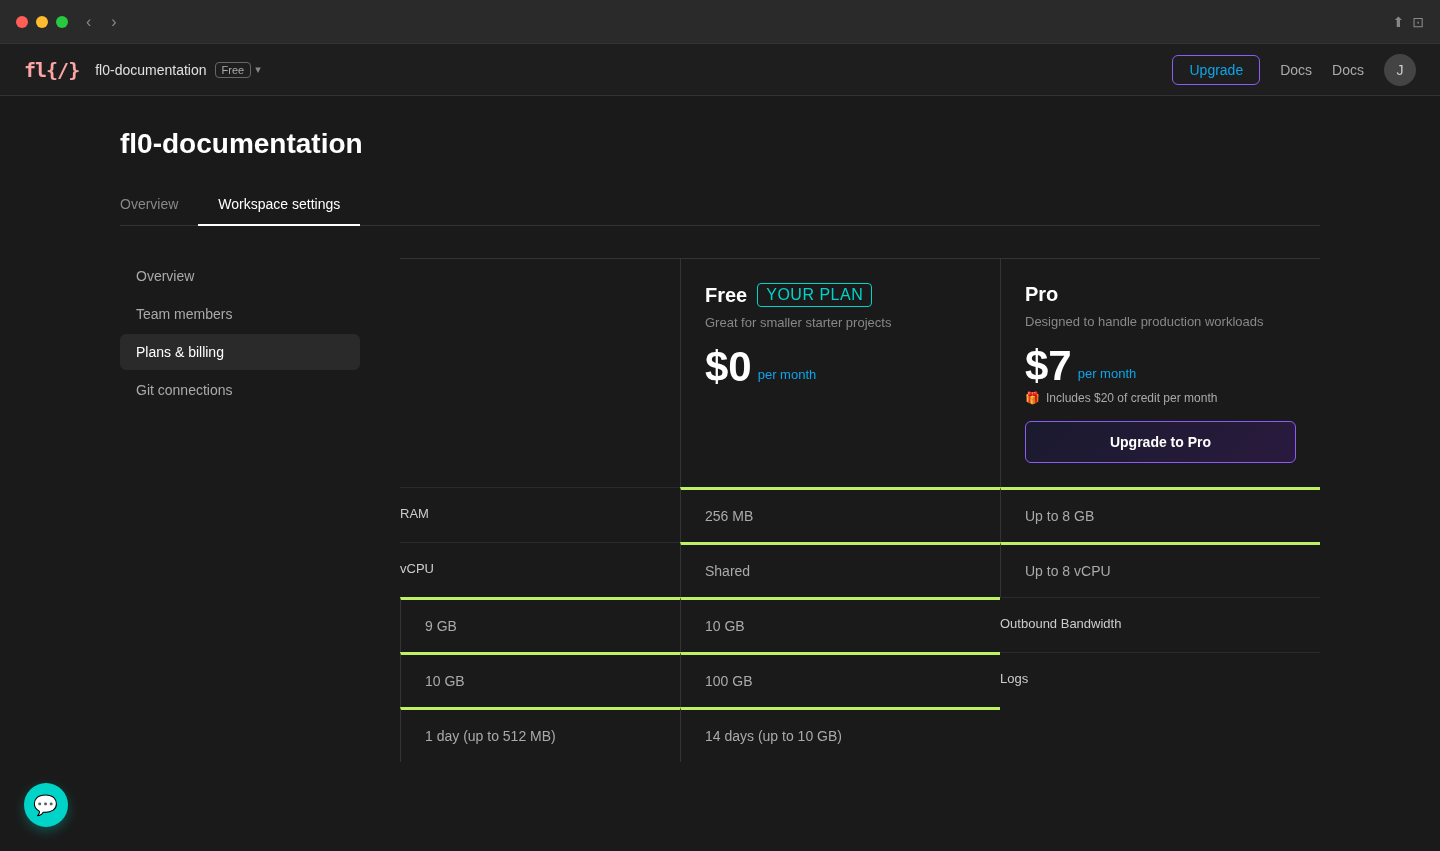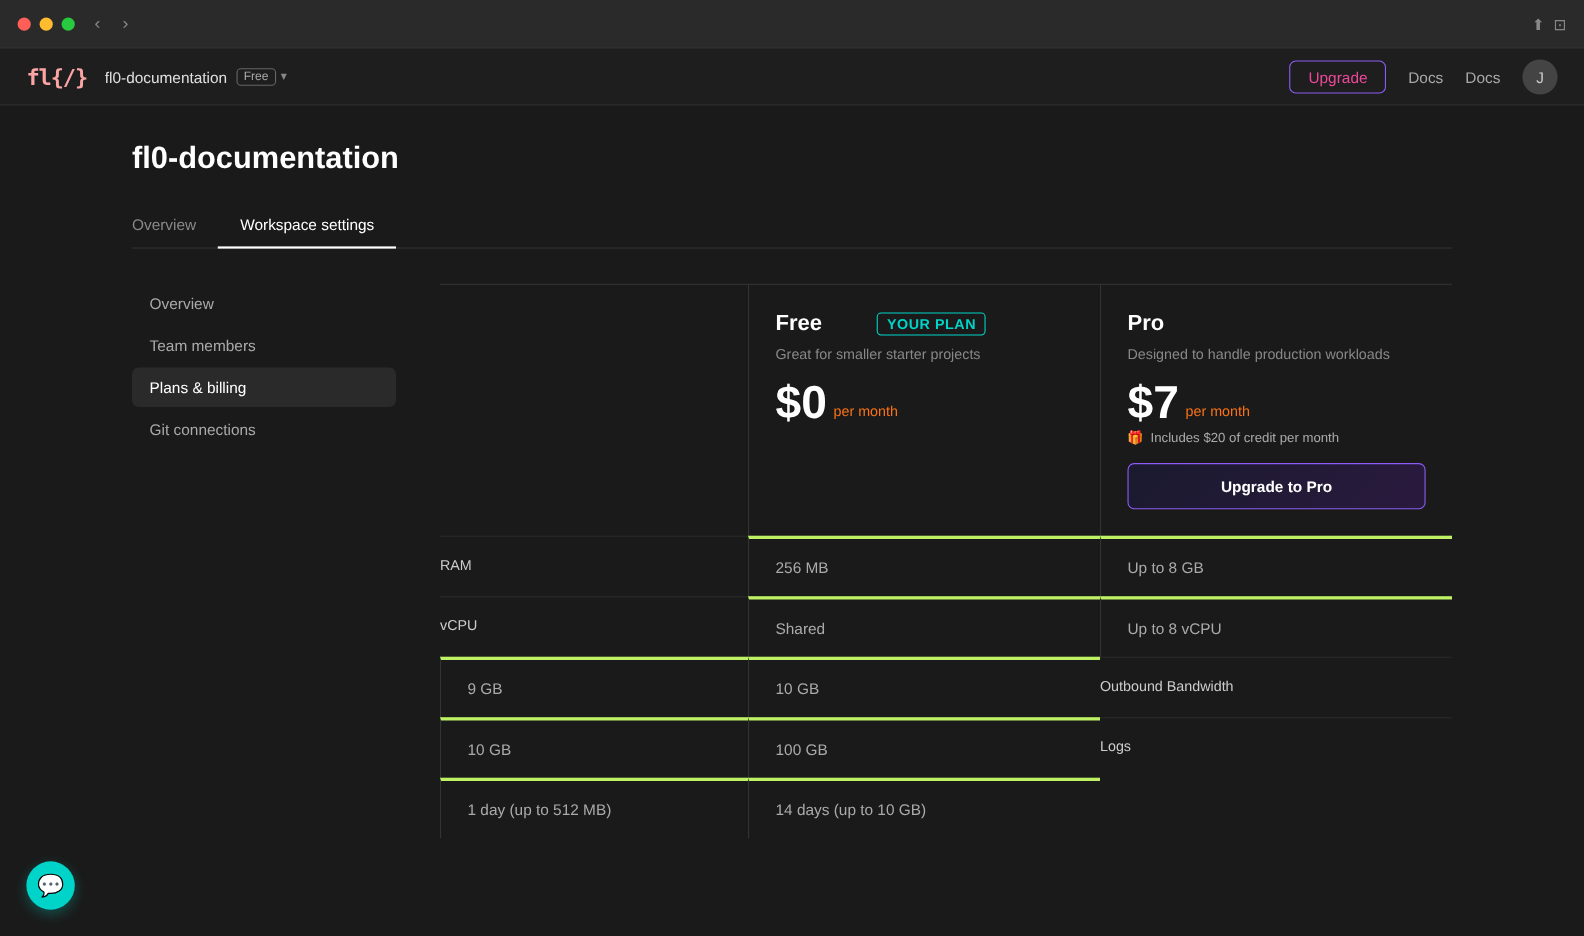--- a/index.html
+++ b/index.html
@@ -100,21 +100,21 @@
     }
     .navbar-right {
       margin-left: auto;
       display: flex;
       align-items: center;
       gap: 20px;
     }
     .upgrade-btn {
       background: transparent;
       border: 1.5px solid #8b5cf6;
-      color: #ec4899;
+      color: #0ea5e9;
       padding: 6px 16px;
       border-radius: 6px;
       cursor: pointer;
       font-size: 14px;
     }
     .nav-link {
       color: #aaa;
       text-decoration: none;
       font-size: 14px;
       cursor: pointer;
@@ -220,46 +220,45 @@
     }
     .plan-name {
       font-size: 20px;
       font-weight: 600;
       color: #fff;
     }
     .your-plan-badge {
       background: transparent;
       border: 1px solid #00d4c8;
       color: #00d4c8;
-      font-size: 13px;
+      font-size: 16px;
       padding: 2px 8px;
       border-radius: 4px;
-      font-weight: 700;
+      font-weight: 400;
       letter-spacing: 0.5px;
-      margin-left: 40px;
     }
     .plan-description {
       color: #888;
       font-size: 13px;
       margin-bottom: 16px;
     }
     .plan-price {
       display: flex;
       align-items: flex-end;
       gap: 6px;
       margin-bottom: 4px;
     }
     .price-amount {
       font-size: 42px;
       font-weight: 700;
       color: #fff;
       line-height: 1;
     }
     .price-period {
-      color: #f97316;
+      color: #0ea5e9;
       font-size: 13px;
       margin-bottom: 6px;
     }
     .plan-credit {
       display: flex;
       align-items: center;
       gap: 6px;
       color: #aaa;
       font-size: 12px;
       margin-bottom: 16px;

